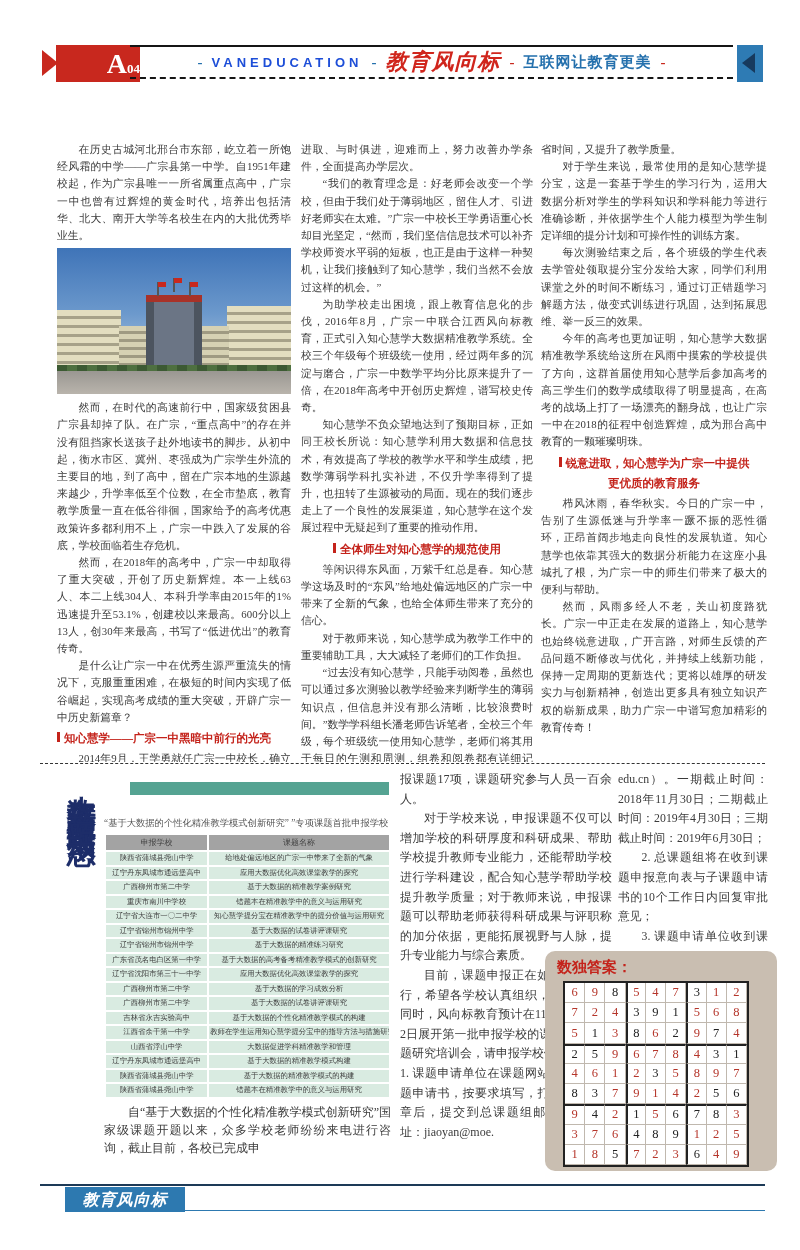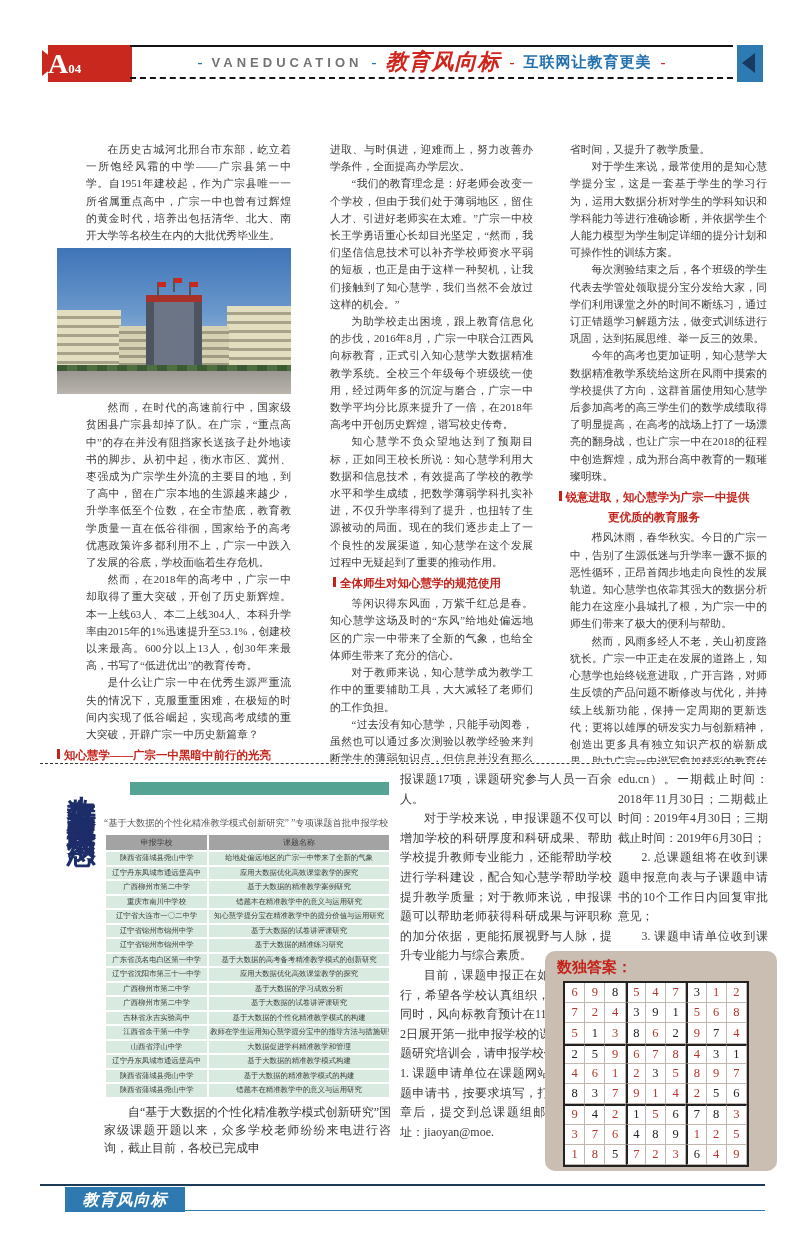--- a/index.html
+++ b/index.html
@@ -2,44 +2,44 @@
 <html><head>
 <meta charset="utf-8">
 <style>
   * { margin:0; padding:0; box-sizing:border-box; }
   body { background:#e8e8e8; font-family:"Liberation Serif","DejaVu Serif",serif; }
   .page { position:relative; width:800px; height:1250px; margin:0 auto; background:#ffffff; overflow:hidden; }
 
   
   .tri-left { position:absolute; left:42px; top:50px; width:0; height:0;
     border-top:13px solid transparent; border-bottom:13px solid transparent; border-left:16px solid #c8281e; }
-  .edition-box { position:absolute; left:48px; top:45px; width:84px; height:37px; background:#c8281e;
-    color:#fff; text-align:left; line-height:37px; }
+  .edition-box { position:absolute; left:56px; top:45px; width:84px; height:37px; background:#c8281e;
+    color:#fff; text-align:right; line-height:37px; }
   .edition-box .big { font-size:28px; font-weight:bold; }
   .edition-box .small { font-size:13px; font-weight:bold; }
   .mast-strip { position:absolute; left:130px; top:45px; width:603px; height:34px;
     border-top:2px solid #151515; border-bottom:2.5px dashed #151515;
     display:flex; align-items:center; justify-content:center; gap:9px; }
   .dash-b { color:#2470ad; font-weight:bold; font-size:15px; }
   .dash-r { color:#c8281e; font-weight:bold; font-size:15px; }
-  .mast-en { color:#737373; font-weight:bold; font-size:13px; letter-spacing:4px; font-family:"Liberation Sans",sans-serif; }
+  .mast-en { color:#1d4ed8; font-weight:bold; font-size:13px; letter-spacing:4px; font-family:"Liberation Sans",sans-serif; }
   .mast-brand { color:#d0251c; font-weight:bold; font-style:italic; font-size:22px; letter-spacing:1px; }
   .mast-slogan { color:#2470ad; font-weight:bold; font-size:15px; letter-spacing:1px; }
   .blue-box { position:absolute; left:737px; top:45px; width:26px; height:37px; background:#2e7bb4; }
   .blue-box .tri { position:absolute; left:5px; top:8px; width:0; height:0;
     border-top:10px solid transparent; border-bottom:10px solid transparent; border-right:13px solid #173a5e; }
 
   
   .headline { position:absolute; left:40px; top:90px; width:725px; text-align:center;
     font-size:31px; font-weight:bold; color:#1d2d69; letter-spacing:1px; }
 
   
   .col { position:absolute; top:141px; height:621px; overflow:hidden; text-align:justify;
     font-size:10.8px; line-height:17.2px; color:#3a3a3a; }
-  .col p { text-indent:2em;margin-left:29px; }
+  .col p { text-indent:2em; }
   .col p.noind { text-indent:0; }
   .col1 { left:57px;  width:234px; }
   .col2 { left:301px; width:232px; }
   .col3 { left:541px; width:226px; }
   .subhead { color:#c4231b; font-weight:bold; font-size:11.5px; margin:4px 0 3px; text-indent:0; }
   .subhead.center { text-align:center; }
   .shbar { display:inline-block; width:3px; height:10px; background:#c4231b; margin-right:4px; }
 
   
   .photo { position:relative; width:234px; height:146px; margin:4px 0 5px; overflow:hidden; }

